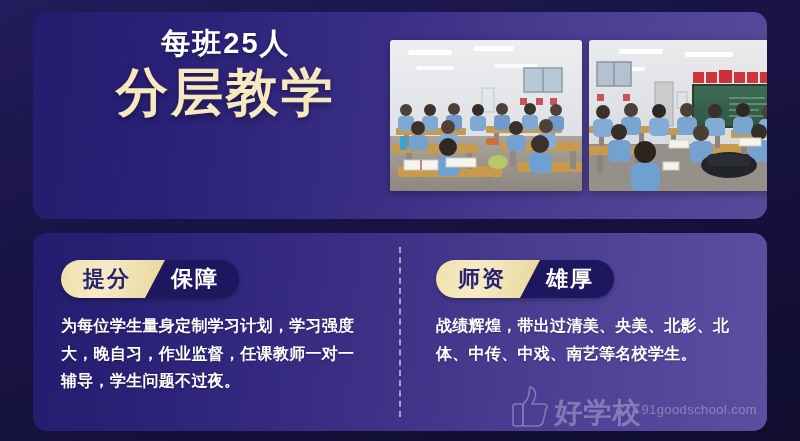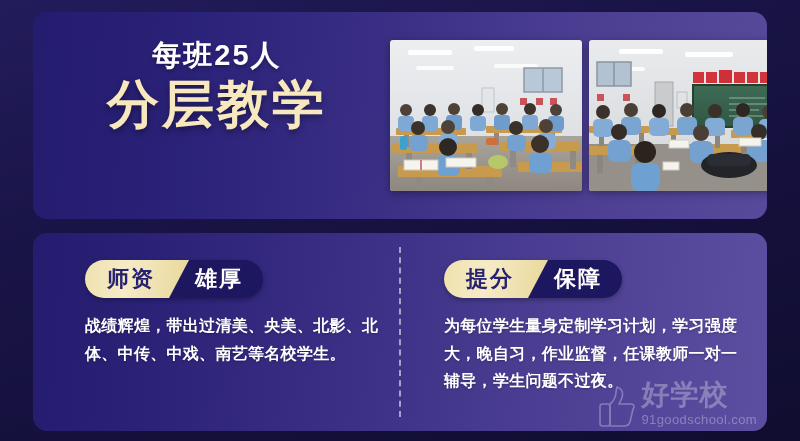--- a/index.html
+++ b/index.html
@@ -29,25 +29,24 @@
     top: 12px;
     width: 734px;
     height: 207px;
     border-radius: 14px;
     background: linear-gradient(95deg, #241c6e 0%, #2b2279 22%, #3a2f85 48%, #4b3e92 72%, #574a9b 100%);
     overflow: hidden;
   }
 
   .headline-block {
     position: absolute;
-    left: 8px;
+    left: 17px;
     top: 16px;
     width: 352px;
     text-align: center;
-    margin-top: 12px;
   }
   .headline-small {
     color: #ffffff;
     font-size: 29px;
     font-weight: bold;
     letter-spacing: 2px;
     line-height: 1.1;
     text-shadow: 0 2px 4px rgba(0,0,0,.35);
   }
   .headline-big {
@@ -171,21 +170,21 @@
     position: absolute;
     right: 10px;
     bottom: 4px;
     display: flex;
     align-items: flex-end;
     gap: 4px;
     opacity: .30;
     pointer-events: none;
   }
   .wm-thumb { width: 40px; height: 42px; }
-  .wm-text { display: flex; flex-direction: column; align-items: flex-start; }
+  .wm-text { display: flex; align-items: flex-start; }
   .wm-cn {
     color: #ffffff;
     font-size: 28px;
     font-weight: bold;
     line-height: 1;
     letter-spacing: 1px;
   }
   .wm-en {
     color: #ffffff;
     font-size: 13px;
@@ -392,32 +391,32 @@
         <rect x="80" y="100" width="20" height="8" fill="#f5f3ee" stroke="#d3cdc2"></rect>
         <rect x="150" y="98" width="22" height="8" fill="#f5f3ee" stroke="#d3cdc2"></rect>
         <rect x="74" y="122" width="16" height="8" fill="#f5f3ee" stroke="#d3cdc2"></rect>
       </svg>
     </div>
   </div>
 
   <div class="card-bottom">
     <div class="cols">
 
+      <div class="col col-right">
+        <div class="badge">
+          <span class="badge-gold">提分</span><span class="badge-white">保障</span>
+        </div>
+        <div class="col-body">为每位学生量身定制学习计划，学习强度大，晚自习，作业监督，任课教师一对一辅导，学生问题不过夜。</div>
+      </div>
+
       <div class="col col-left">
         <div class="badge">
           <span class="badge-gold">师资</span><span class="badge-white">雄厚</span>
         </div>
         <div class="col-body">战绩辉煌，带出过清美、央美、北影、北体、中传、中戏、南艺等名校学生。</div>
-      </div>
-
-      <div class="col col-right">
-        <div class="badge">
-          <span class="badge-gold">提分</span><span class="badge-white">保障</span>
-        </div>
-        <div class="col-body">为每位学生量身定制学习计划，学习强度大，晚自习，作业监督，任课教师一对一辅导，学生问题不过夜。</div>
       </div>
 
       <div class="divider"></div>
     </div>
 
     <div class="watermark">
       <svg class="wm-thumb" viewBox="0 0 40 42">
         <g fill="none" stroke="#ffffff" stroke-width="1.6" stroke-linejoin="round" stroke-linecap="round">
           <path d="M20 2 C26 4 27 10 24 15 L22 19 L34 19 C37 19 38 22 36 24 L33 37 C32 40 30 41 27 41 L13 41 L13 19 C16 17 19 12 19 7 Z"></path>
           <rect x="3" y="19" width="10" height="22" rx="2.5"></rect>

